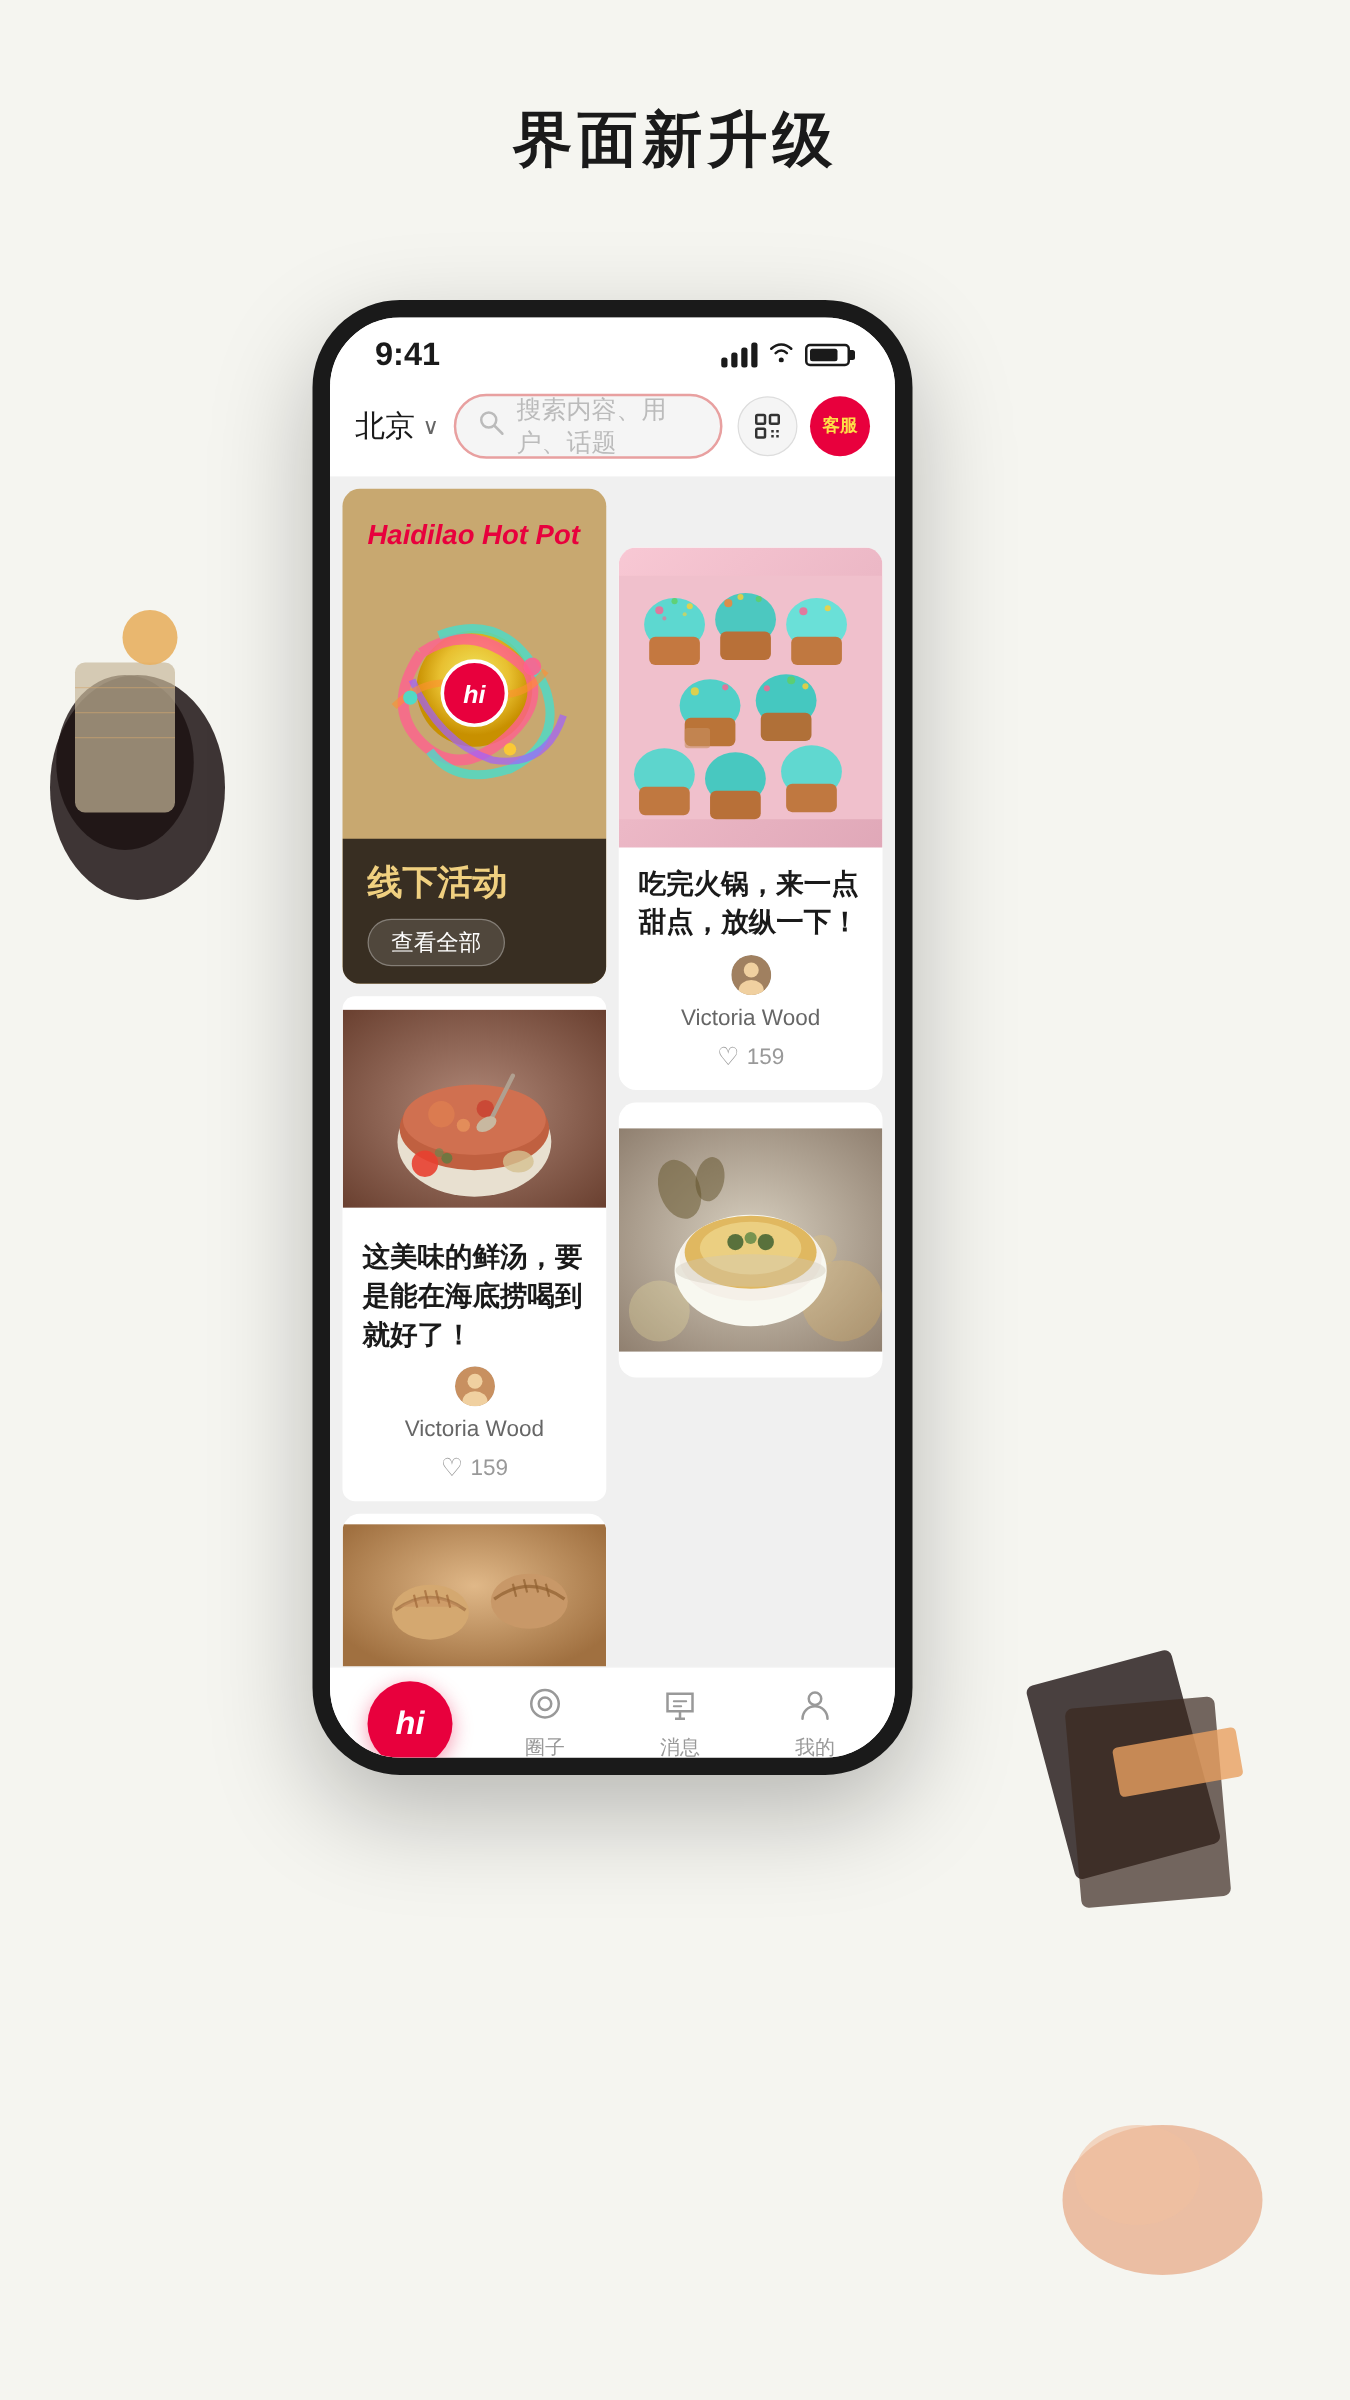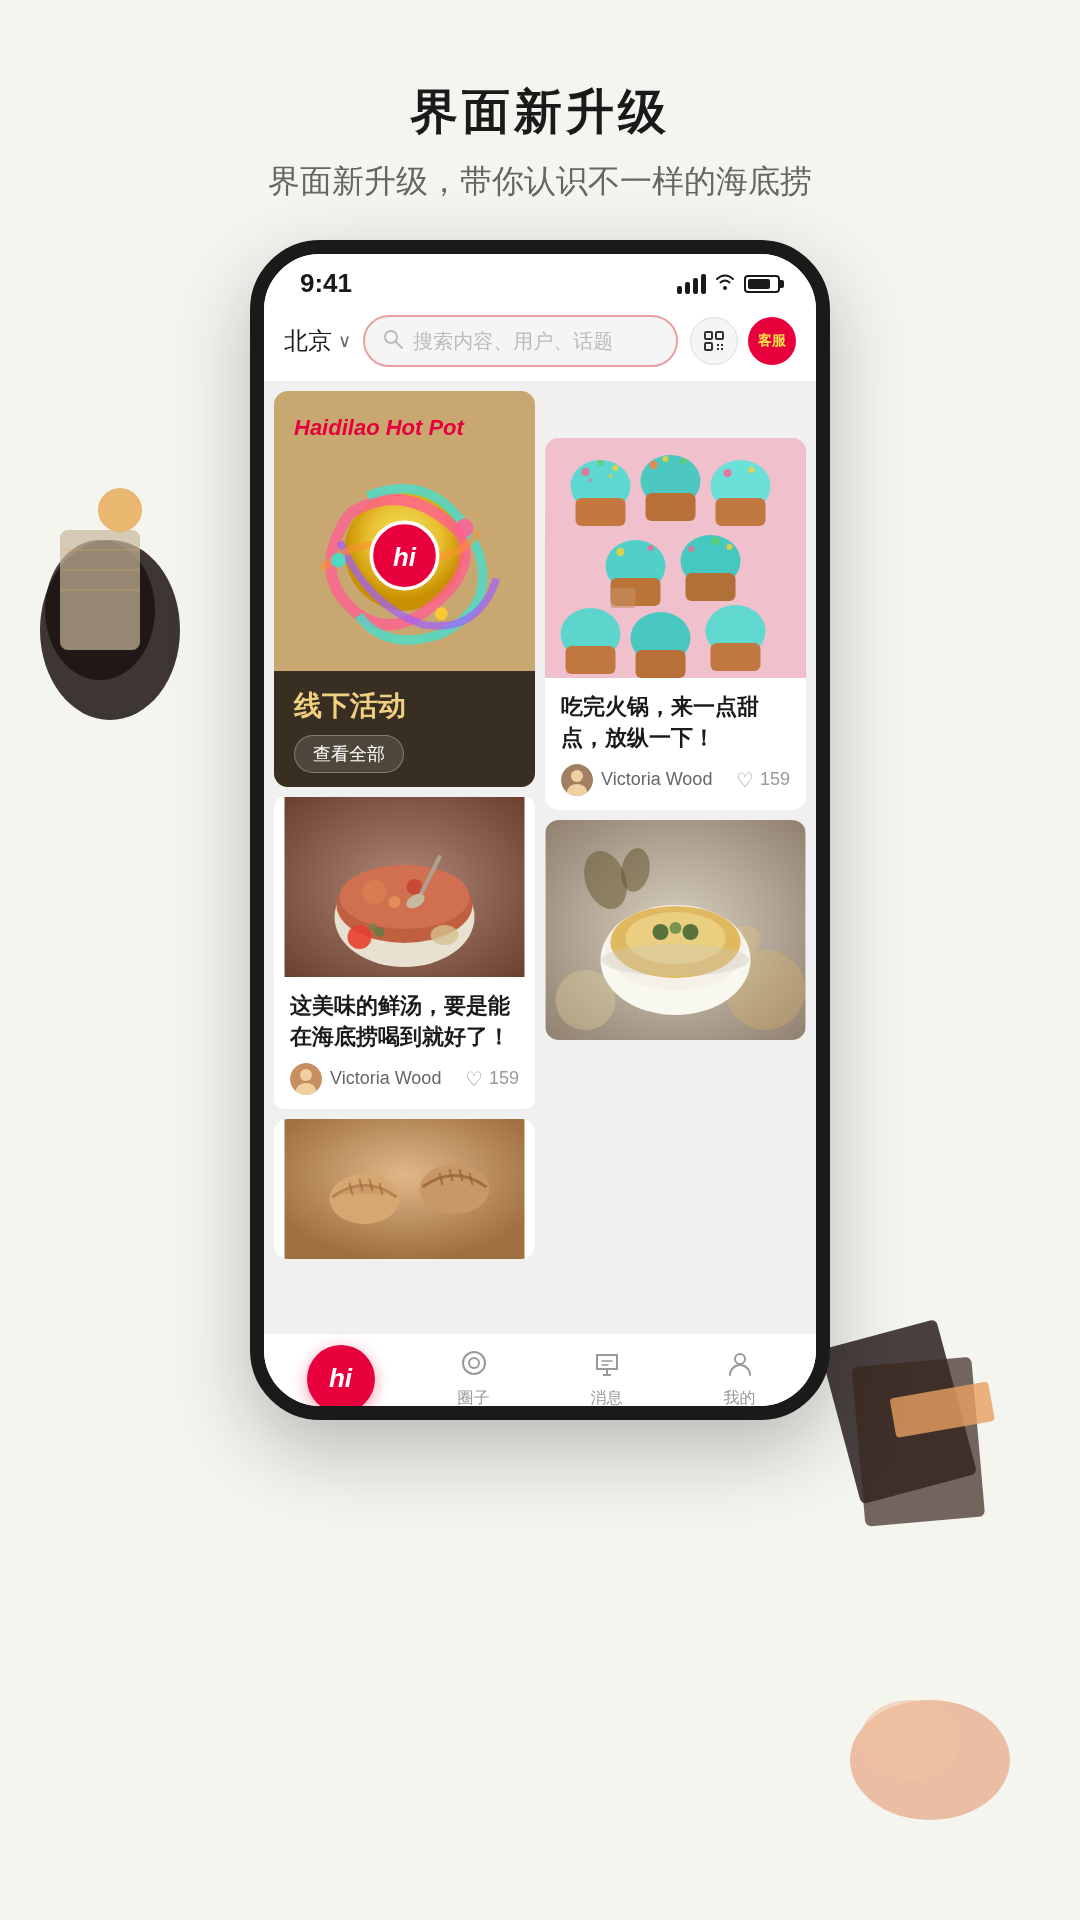--- a/index.html
+++ b/index.html
@@ -43,21 +43,21 @@
     
     .phone-wrapper {
       position: absolute;
       top: 240px;
       left: 50%;
       transform: translateX(-50%);
       width: 580px;
       z-index: 10;
     }
     .phone-outer {
-      width: 580px;
+      width: 480px;
       height: 1180px;
       background: #fff;
       border-radius: 70px;
       border: 14px solid #1a1a1a;
       box-shadow: 0 30px 80px rgba(0,0,0,0.25);
       overflow: hidden;
       position: relative;
     }
 
     
@@ -257,20 +257,21 @@
       font-size: 22px;
       font-weight: 600;
       color: #1a1a1a;
       line-height: 1.4;
       margin-bottom: 10px;
     }
     .card-meta {
       display: flex;
       align-items: center;
       gap: 8px;
+      flex-direction: column;
     }
     .avatar-small {
       width: 32px;
       height: 32px;
       border-radius: 50%;
       background: #ddd;
       overflow: hidden;
       display: flex;
       align-items: center;
       justify-content: center;
@@ -380,21 +381,20 @@
   </g>
 
   <g transform="translate(850, 1700)">
     <ellipse cx="80" cy="60" rx="80" ry="60" fill="#e8b090" opacity="0.8"></ellipse>
     <ellipse cx="60" cy="40" rx="50" ry="40" fill="#f0c0a0" opacity="0.6"></ellipse>
   </g>
 </svg>
 
 <div class="header-section" style="position:relative;z-index:2;">
   <div class="header-title">界面新升级</div>
-  <div class="header-subtitle">界面新升级，带你认识不一样的海底捞</div>
 </div>
 
 <div class="phone-wrapper">
   <div class="phone-outer">
 
     <div class="status-bar">
       <span class="status-time">9:41</span>
       <div class="status-icons">
         <div class="signal-bars">
           <div class="signal-bar" style="height:8px;"></div>

